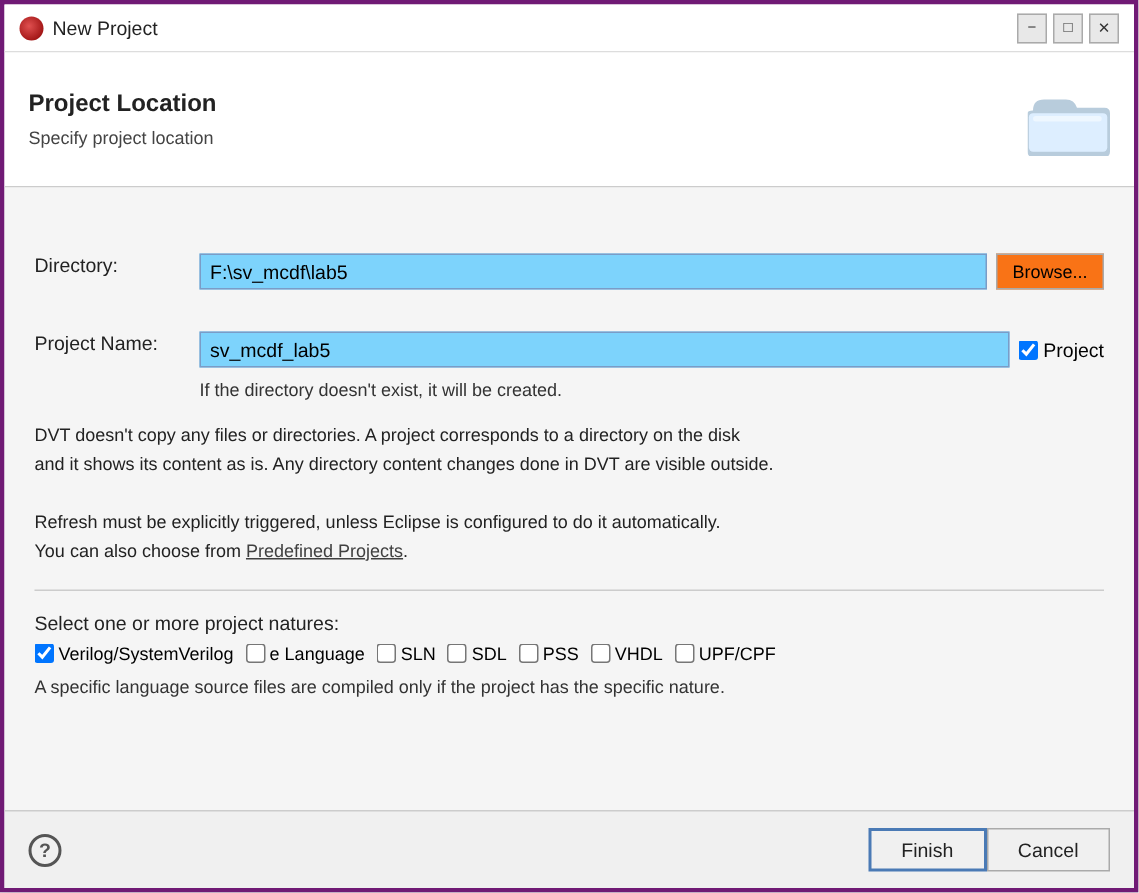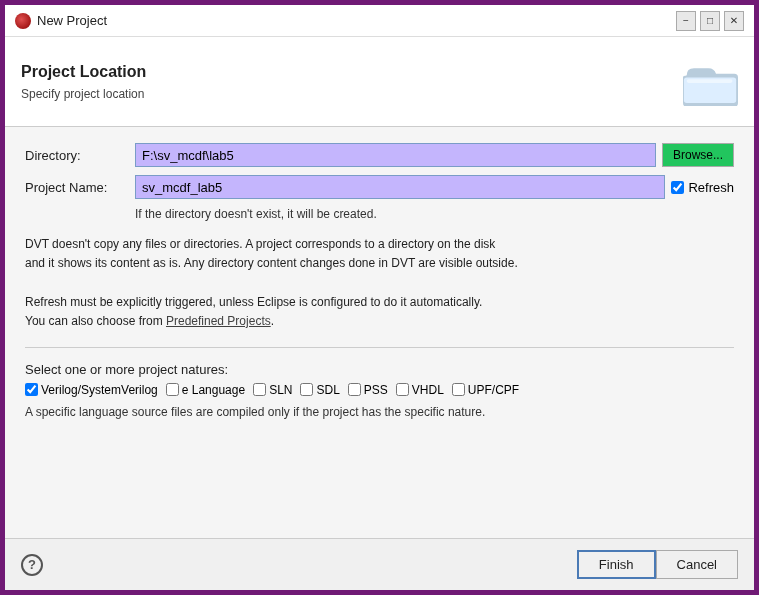--- a/index.html
+++ b/index.html
@@ -9,21 +9,21 @@
       background: #f0f0f0;
       display: flex;
       align-items: center;
       justify-content: center;
       min-height: 100vh;
     }
     .dialog {
       width: 759px;
       height: 595px;
       background: #f5f5f5;
-      border: 5px solid #701a75;
+      border: 3px solid #701a75;
       display: flex;
       flex-direction: column;
       box-shadow: 2px 2px 8px rgba(0,0,0,0.3);
     }
     .title-bar {
       background: #ffffff;
       border-bottom: 1px solid #ddd;
       padding: 6px 10px;
       display: flex;
       align-items: center;
@@ -91,43 +91,43 @@
       height: 100%;
     }
     .content {
       flex: 1;
       padding: 16px 20px;
       background: #f5f5f5;
       overflow-y: auto;
     }
     .form-row {
       display: flex;
-      align-items: center;
       margin-bottom: 8px;
+      margin-top: 28px;
     }
     .form-label {
       width: 110px;
       font-size: 13px;
       color: #222;
       text-align: left;
     }
     .form-input {
       flex: 1;
       height: 24px;
       border: 1px solid #7a9cc7;
-      background: #c4b5fd;
+      background: #7dd3fc;
       padding: 2px 6px;
       font-size: 13px;
       outline: none;
     }
     .browse-btn {
       margin-left: 6px;
       height: 24px;
       padding: 0 10px;
-      background: #22c55e;
+      background: #f97316;
       border: 1px solid #aaa;
       font-size: 12px;
       cursor: pointer;
     }
     .custom-row {
       display: flex;
       align-items: center;
       margin-left: 6px;
     }
     .custom-row input[type="checkbox"] {
@@ -274,21 +274,21 @@
       <span class="form-label">Directory:</span>
       <input class="form-input" type="text" value="F:\sv_mcdf\lab5" style="">
       <button class="browse-btn">Browse...</button>
     </div>
 
     <div class="form-row">
       <span class="form-label">Project Name:</span>
       <input class="form-input" type="text" value="sv_mcdf_lab5" style="">
       <div class="custom-row">
         <input type="checkbox" checked="" style="">
-        <span>Refresh</span>
+        <span>Project</span>
       </div>
     </div>
 
     <div class="note-text">If the directory doesn't exist, it will be created.</div>
 
     <div class="info-text">
       <span>DVT doesn't copy any files or directories. A project corresponds to a directory on the disk</span><br>
       <span>and it shows its content as is. Any directory content changes done in DVT are visible outside.</span><br>
       <br>
       <span>Refresh must be explicitly triggered, unless Eclipse is configured to do it automatically.</span><br>

